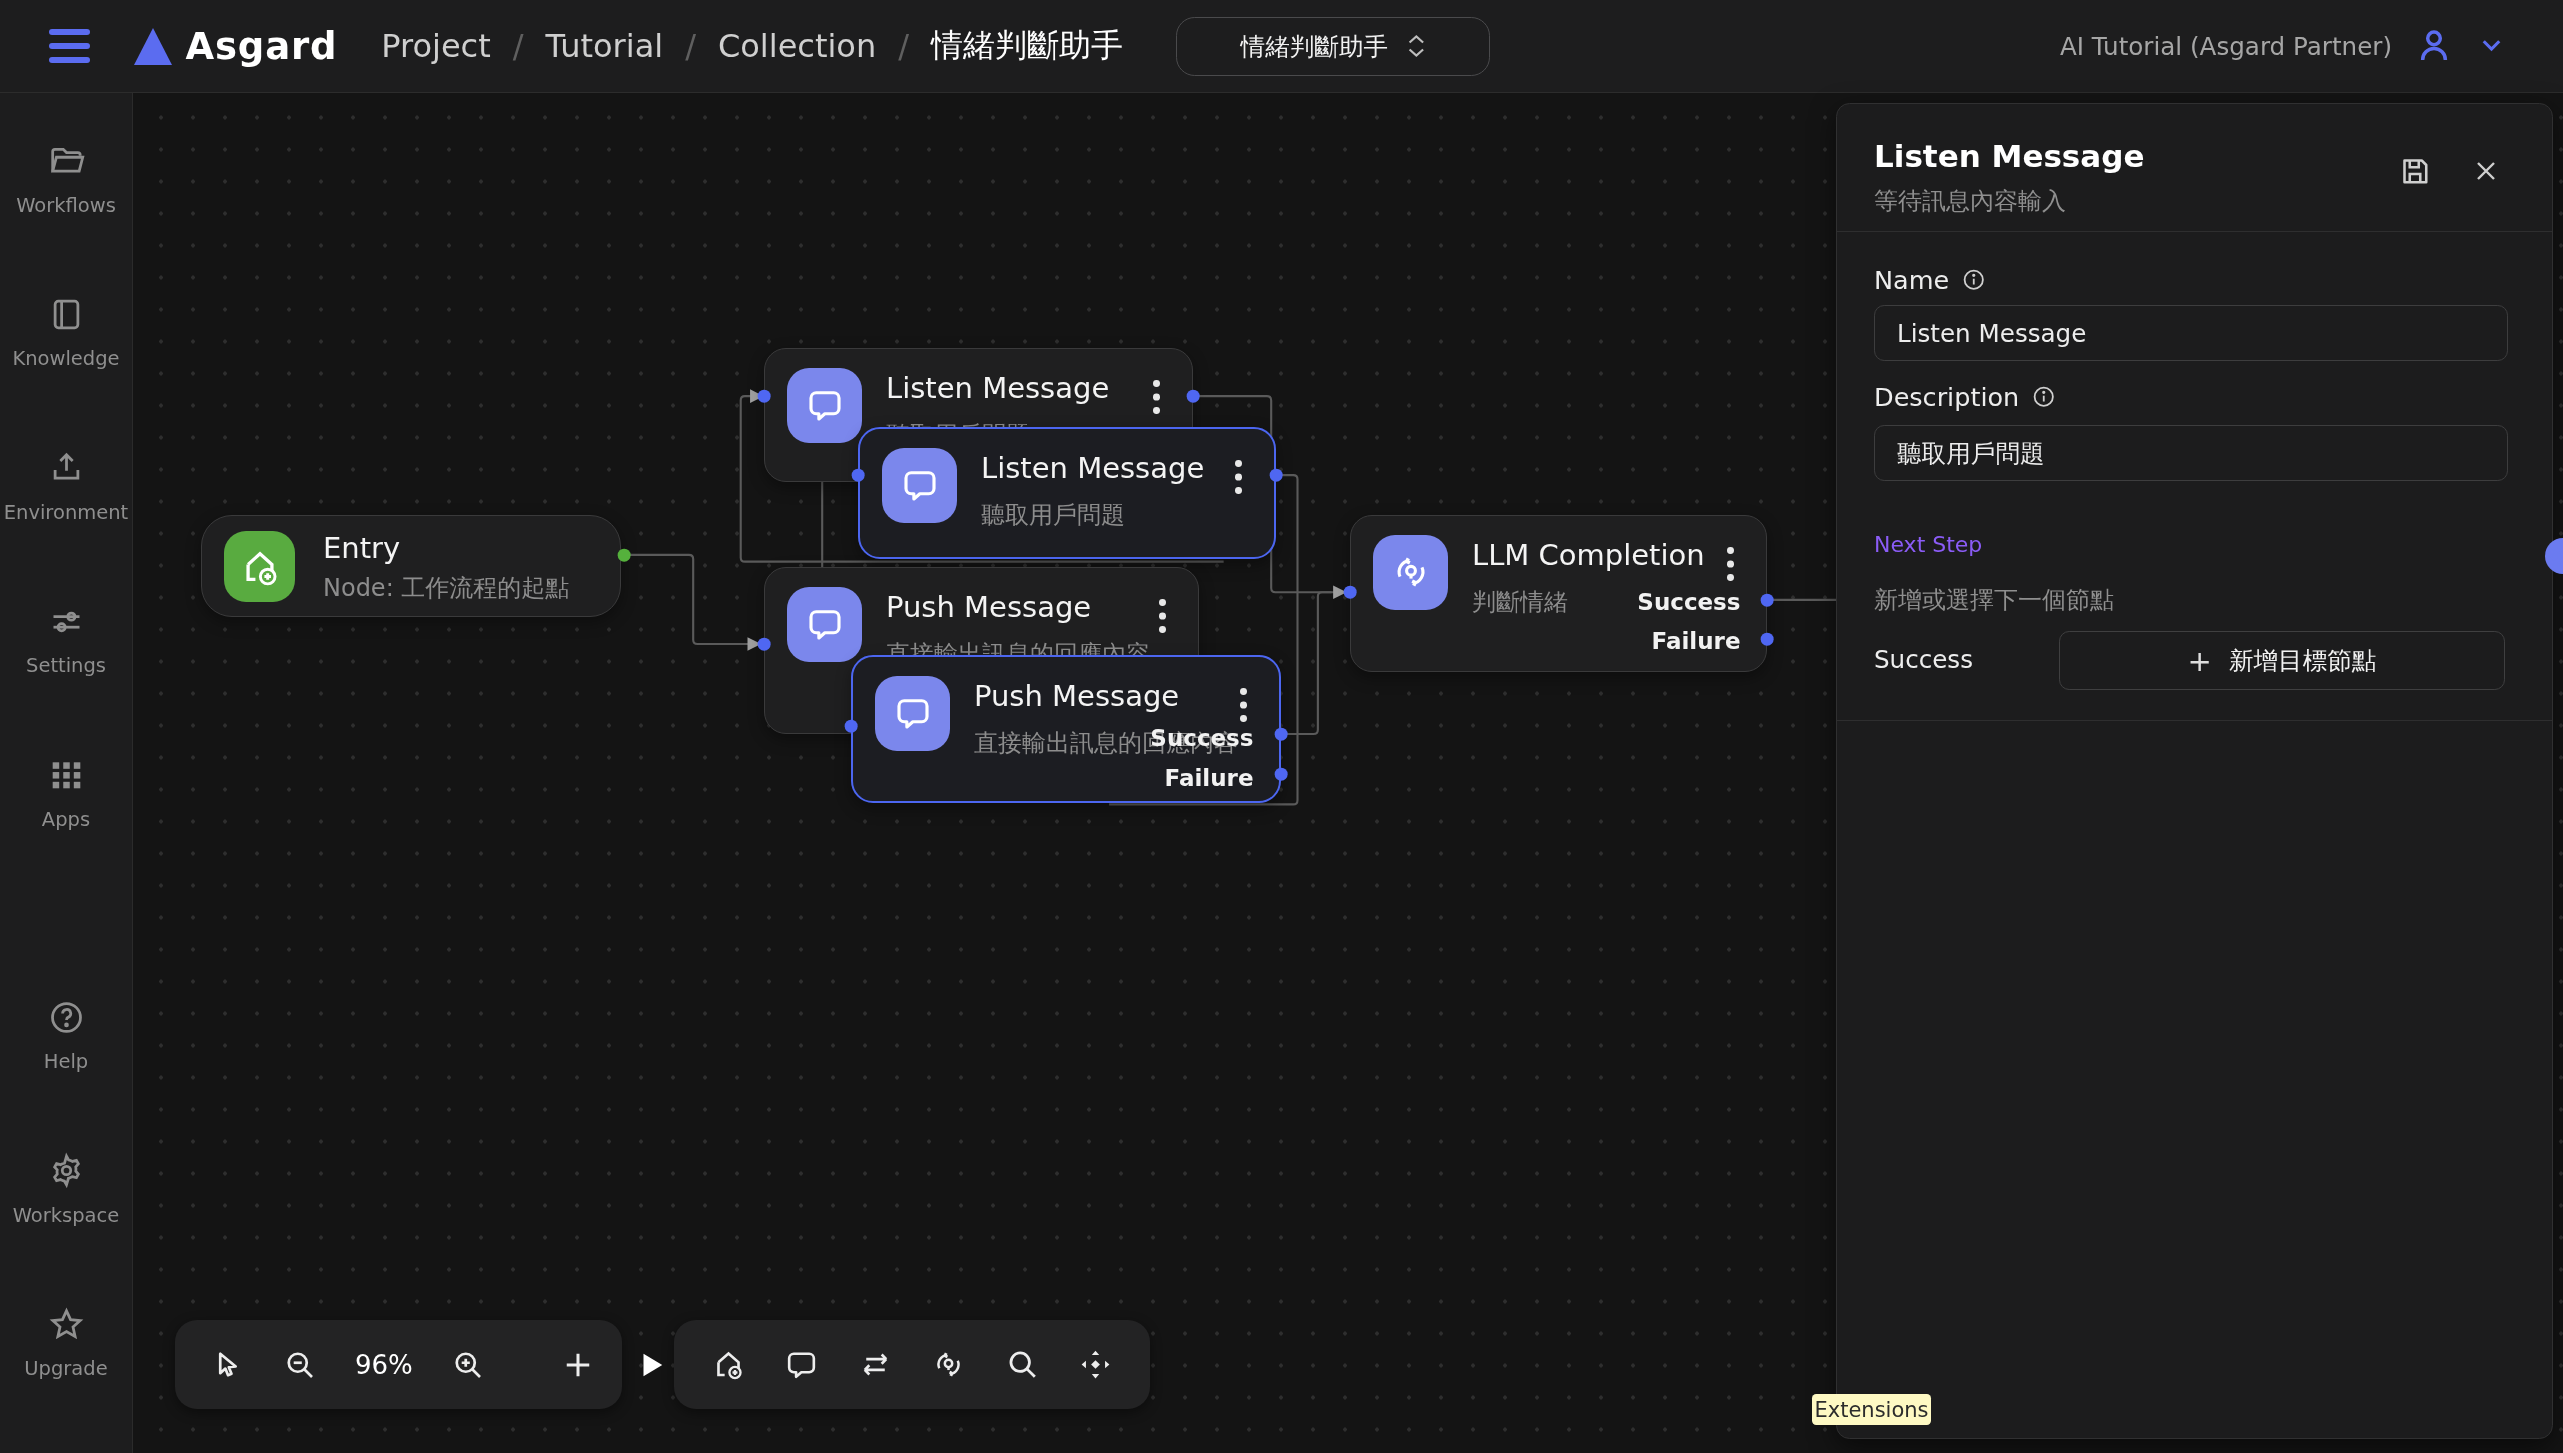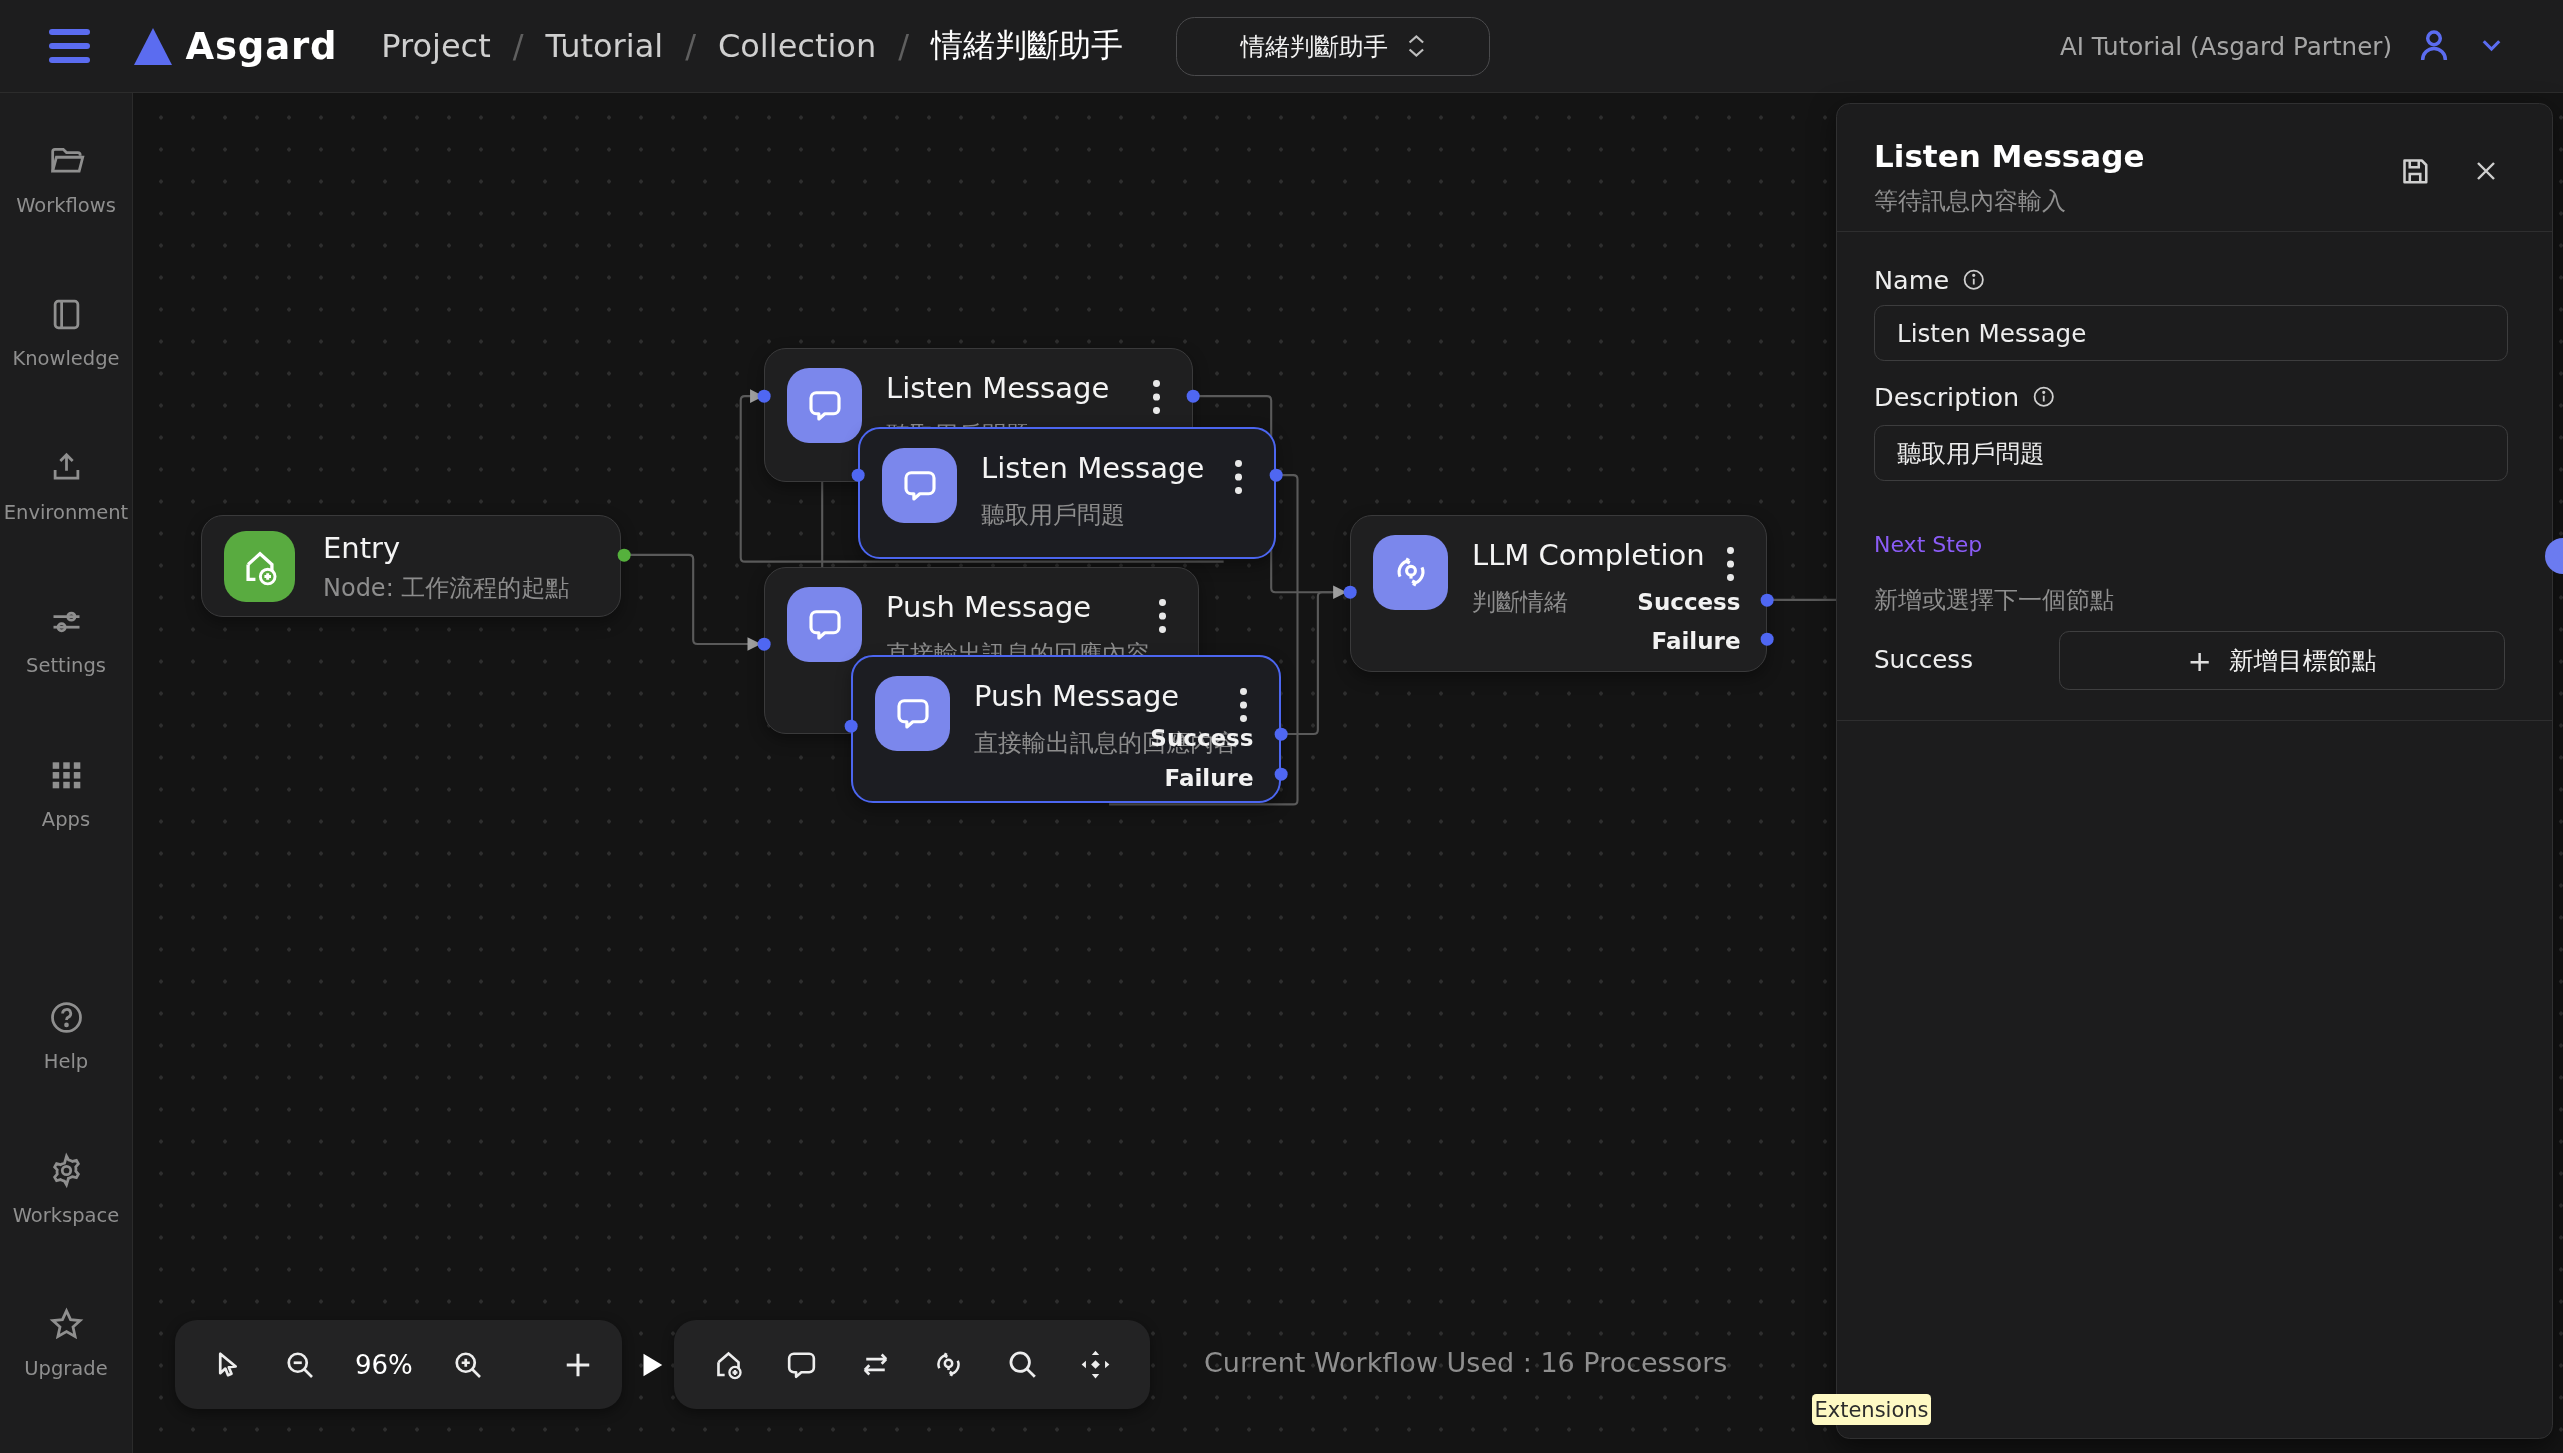--- a/index.html
+++ b/index.html
@@ -51,21 +51,21 @@
   .node-sub { position:absolute; left:121px; top:70px; color:#8d8d8d; font-size:24px; white-space:nowrap; }
   .kebab { position:absolute; right:32px; top:31px; width:6.8px; height:6.8px; border-radius:50%;
     background:#e8e8e8; box-shadow:0 13.6px 0 #e8e8e8, 0 27px 0 #e8e8e8; cursor:pointer; }
   .out-label { position:absolute; right:25.5px; color:#f2f2f2; font-size:23px; font-weight:bold; white-space:nowrap; }
 
   .port { position:absolute; width:12.7px; height:12.7px; border-radius:50%; background:#4f67f2;
     transform:translate(-50%,-50%); z-index:3; }
   .port.green { background:#55b13c; }
 
   
-  #node-entry   { left:68px;  top:422px; width:420px; height:102px; }
+  #node-entry   { left:68px;  top:422px; width:420px; height:102px;border-radius:31px; }
   #node-entry .node-icon { width:71px; height:71px; top:15.3px; }
   #node-entry .node-title { top:15.3px; }
   #node-entry .node-sub { top:56px; }
   #node-listen1 { left:631px; top:255px; width:429px; height:134px; }
   #node-listen2 { left:725px; top:334px; width:418px; height:132px; }
   #node-push1   { left:631px; top:474px; width:435px; height:167px; }
   #node-push2   { left:718px; top:562px; width:430px; height:148px; }
   #node-llm     { left:1217px; top:422px; width:417px; height:157px; }
   #node-push2 .out-label.o1 { top:68px; }
   #node-push2 .out-label.o2 { top:108px; }
@@ -419,21 +419,20 @@
       <svg width="37" height="37" viewBox="0 0 24 24" fill="#ededed" stroke="none">
         <rect x="10" y="10" width="4" height="4" transform="rotate(45 12 12)"></rect>
         <polygon points="12,3 14.4,5.8 9.6,5.8"></polygon>
         <polygon points="12,21 9.6,18.2 14.4,18.2"></polygon>
         <polygon points="3,12 5.8,9.6 5.8,14.4"></polygon>
         <polygon points="21,12 18.2,14.4 18.2,9.6"></polygon>
       </svg>
     </span>
   </div>
 
-  <div class="status-text">Current Workflow Used : 16 Processors</div>
 </div>
 
 <div class="panel">
   <div class="panel-title">Listen Message</div>
   <div class="panel-sub">等待訊息內容輸入</div>
   <span class="panel-save">
     <svg width="36" height="36" viewBox="0 0 24 24" fill="none" stroke="#cfcfcf" stroke-width="1.7">
       <path d="M5 5 H16.5 L19.5 8 V19.5 H5 Z" stroke-linejoin="round"></path>
       <path d="M8.5 5 V9.5 H14.5 V5"></path>
         <path d="M8.5 19.5 V14 H15.5 V19.5"></path>

